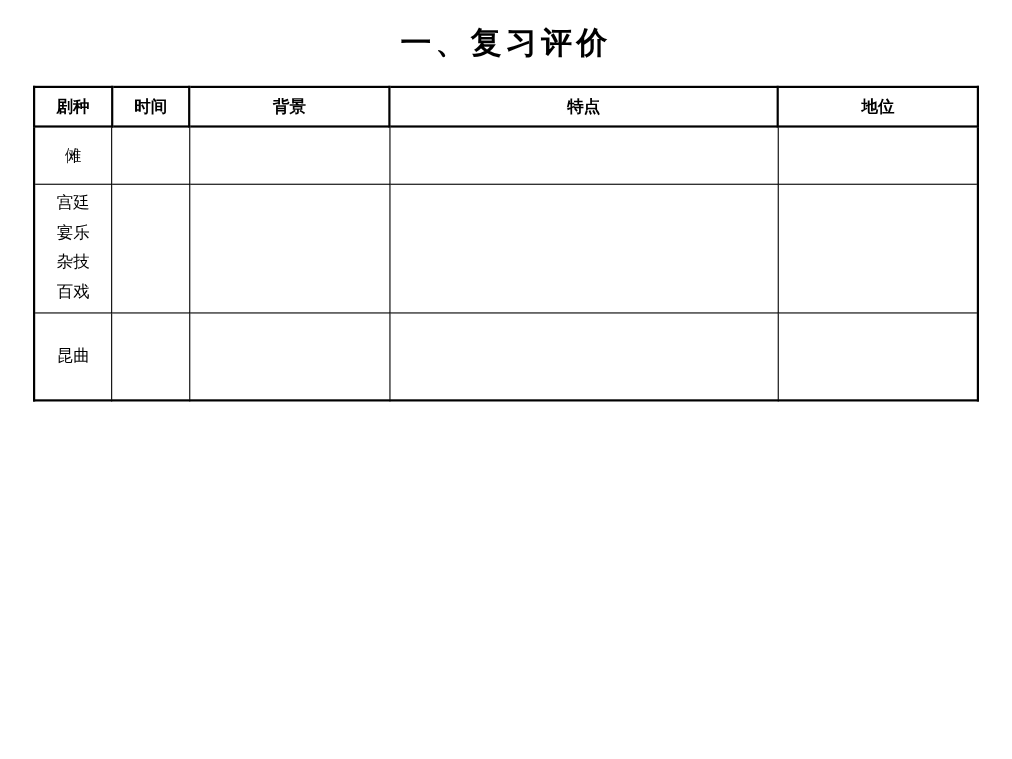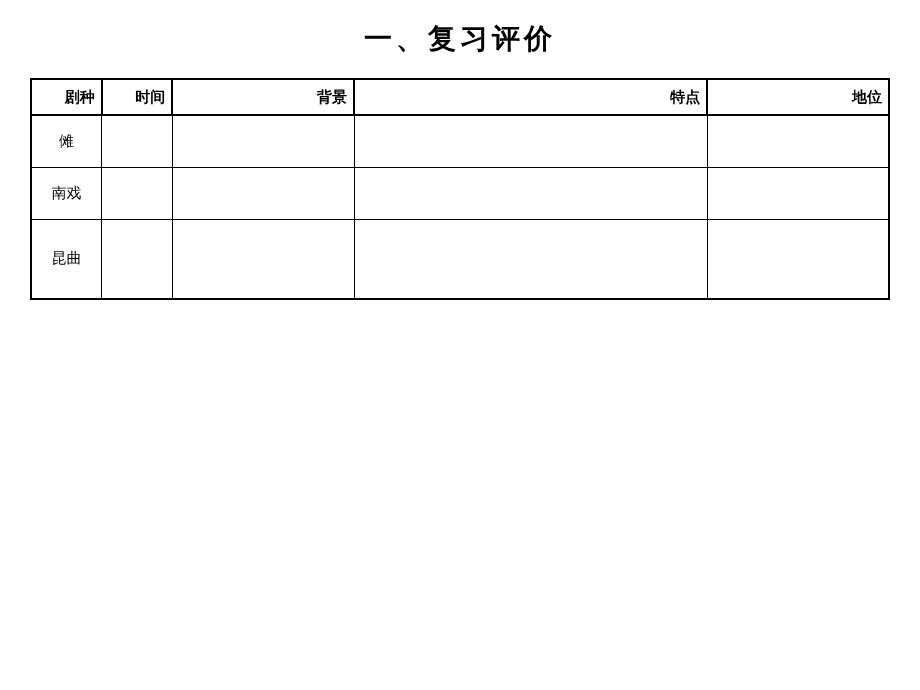--- a/index.html
+++ b/index.html
@@ -39,21 +39,20 @@
       text-align: center;
       vertical-align: middle;
       font-size: 15px;
       padding: 4px 6px;
     }
 
     .main-table thead th {
       border: 2px solid #000;
       font-weight: bold;
       height: 36px;
-      text-align: right;
     }
 
     .col-juzhong {
       width: 70px;
     }
 
     .col-shijian {
       width: 70px;
       border-radius: 15px;
     }
@@ -115,22 +114,22 @@
     </tr>
   </thead>
   <tbody>
     <tr class="row-cui">
       <td class="col-juzhong">傩</td>
       <td class="col-shijian"></td>
       <td class="col-beijing"></td>
       <td class="col-tedian"></td>
       <td class="col-diwei"></td>
     </tr>
-    <tr class="row-nanxi">
-      <td class="col-juzhong">南戏</td>
+    <tr class="row-gongting">
+      <td class="col-juzhong cell-multiline">宫廷<br>宴乐<br>杂技<br>百戏</td>
       <td class="col-shijian"></td>
       <td class="col-beijing"></td>
       <td class="col-tedian"></td>
       <td class="col-diwei"></td>
     </tr>
     <tr class="row-kunqu">
       <td class="col-juzhong">昆曲</td>
       <td class="col-shijian"></td>
       <td class="col-beijing"></td>
       <td class="col-tedian"></td>

